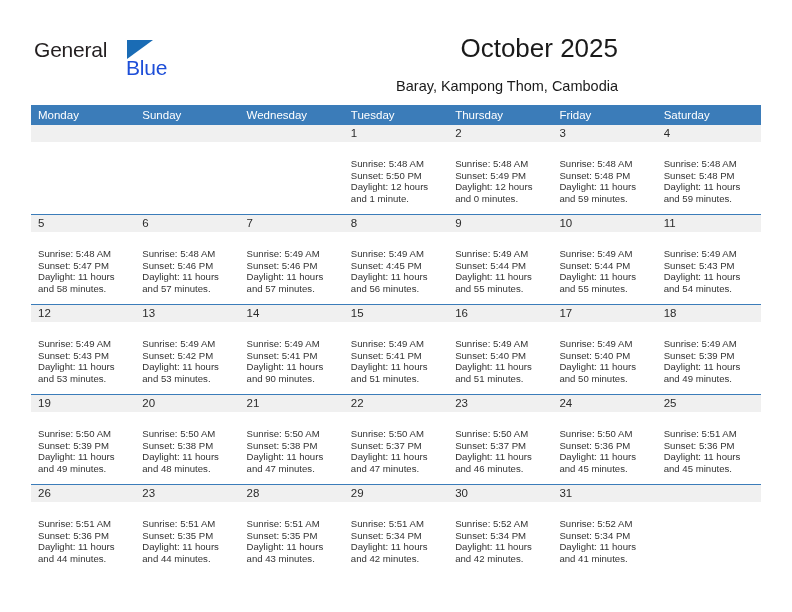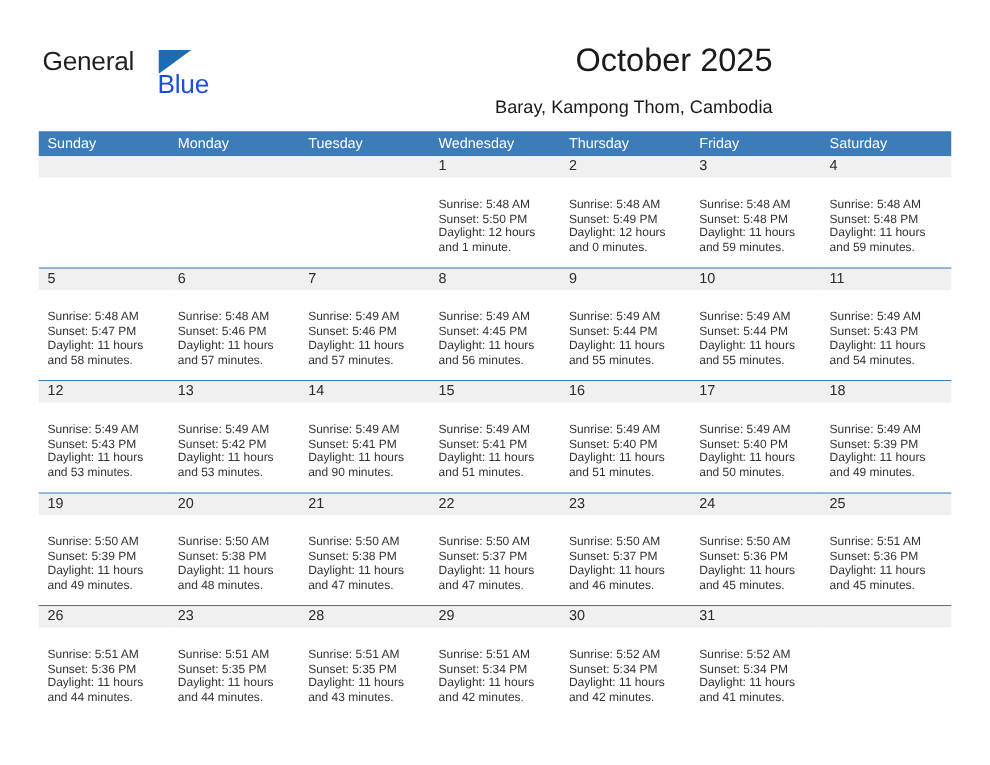--- a/index.html
+++ b/index.html
@@ -162,24 +162,24 @@
       <span class="logo-blue">Blue</span>
     </div>
 
     <div class="title">October 2025</div>
     <div class="subtitle">Baray, Kampong Thom, Cambodia</div>
   </div>
 
   <div class="calendar">
 
     <div class="dow-row">
+      <div class="dow">Monday</div>
       <div class="dow">Sunday</div>
-      <div class="dow">Monday</div>
+      <div class="dow">Wednesday</div>
       <div class="dow">Tuesday</div>
-      <div class="dow">Wednesday</div>
       <div class="dow">Thursday</div>
       <div class="dow">Friday</div>
       <div class="dow">Saturday</div>
     </div>
 
     <div id="weeks-container">
         <div class="week">
           <div class="week-inner">
             <div class="day-cell empty">
               <div class="day-num-band"></div>

